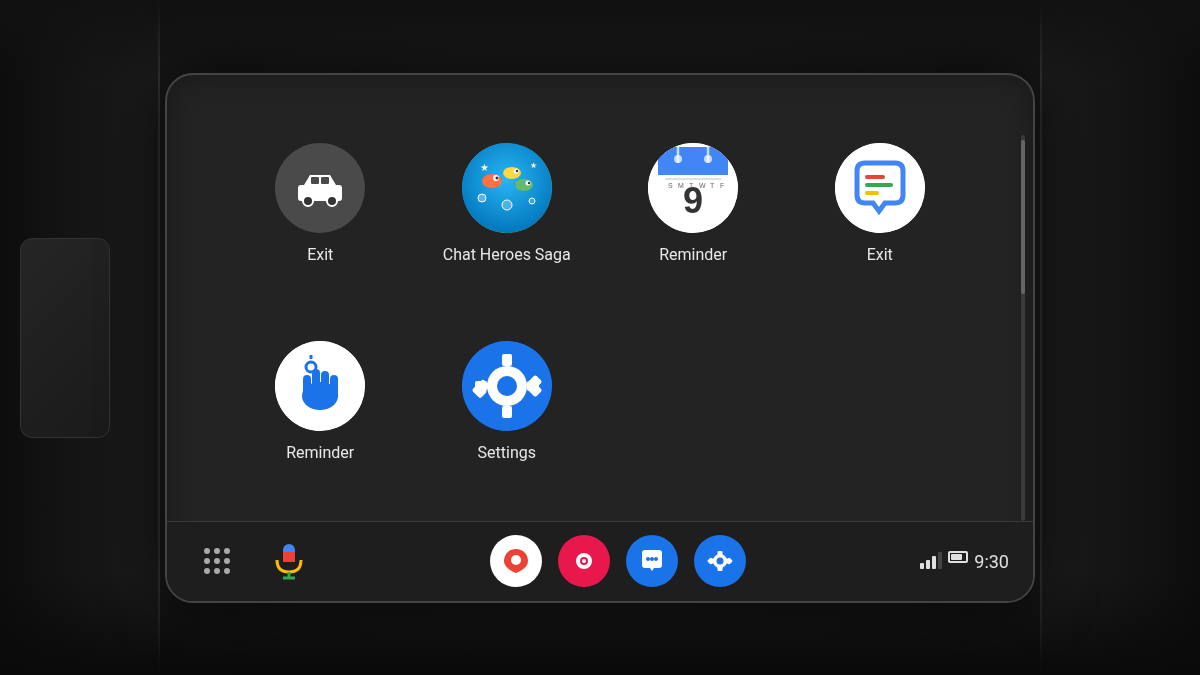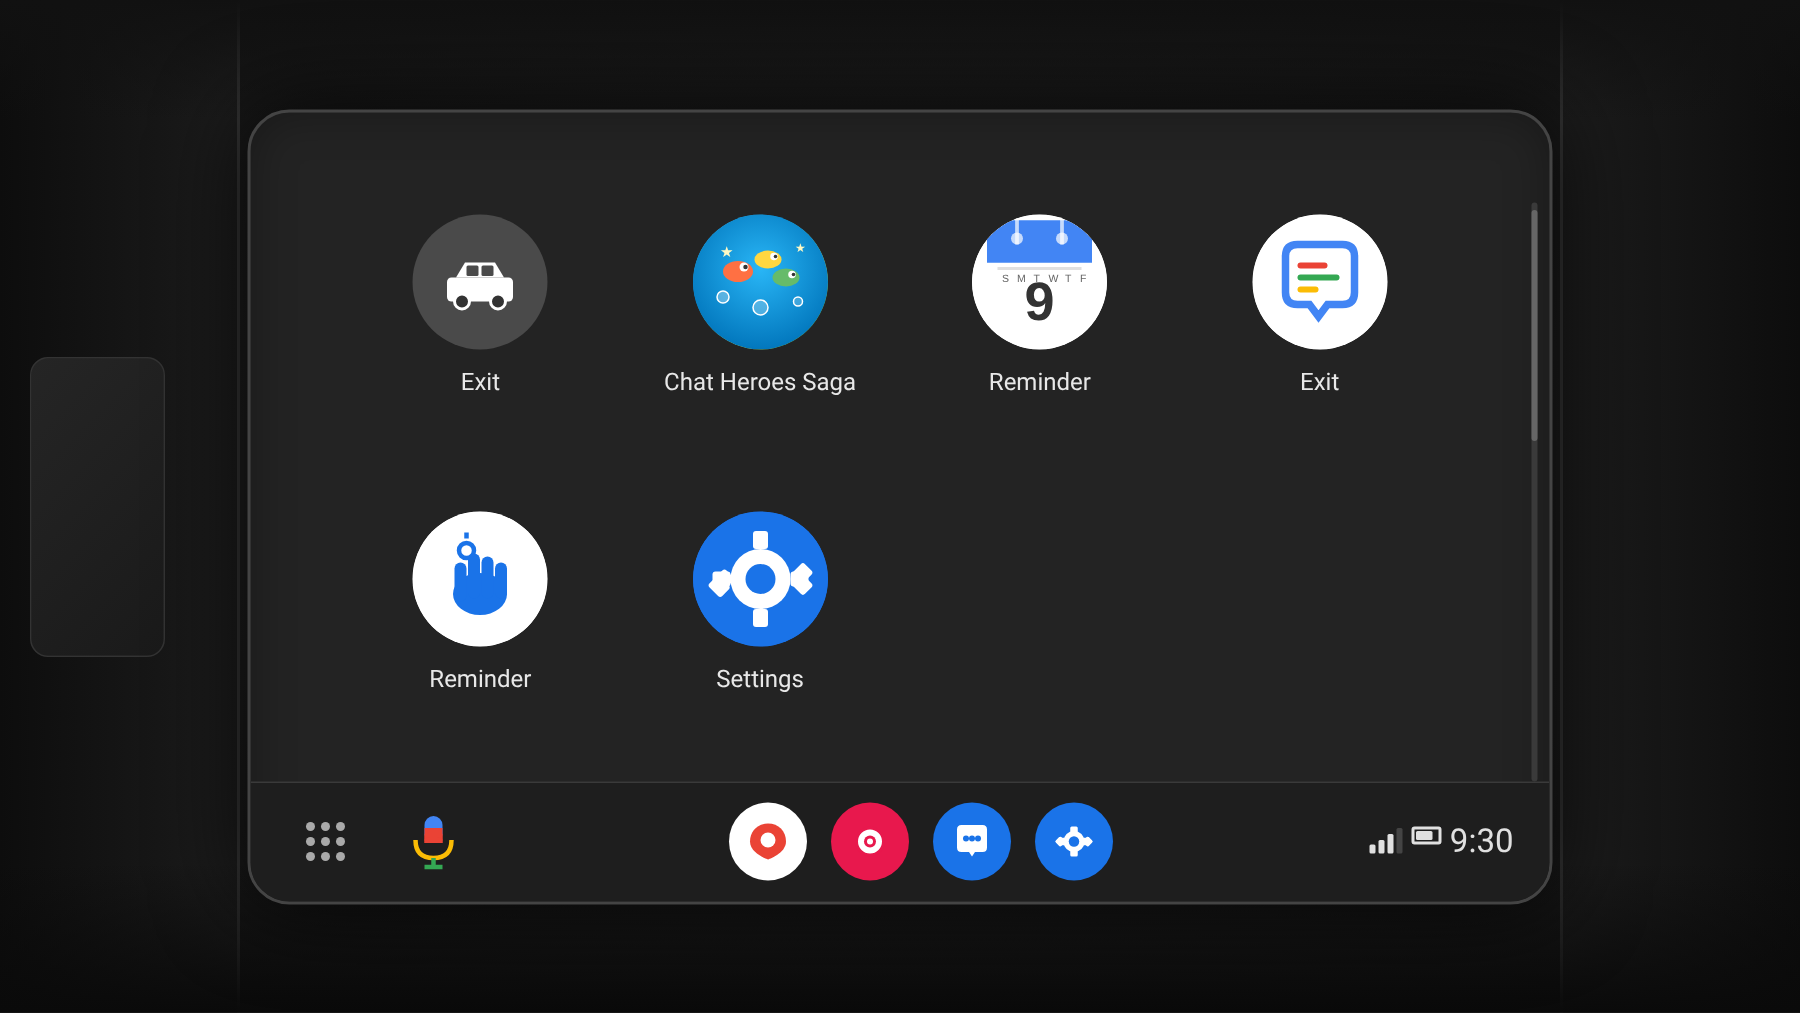--- a/index.html
+++ b/index.html
@@ -239,21 +239,21 @@
       position: relative;
     }
 
     
     svg {
       display: block;
     }
 
     .time-display {
       color: #e0e0e0;
-      font-size: 22px;
+      font-size: 18px;
       font-weight: 400;
     }
   </style>
 </head>
 <body>
 
 <div class="car-interior">
   <div class="car-left">
     <div class="car-left-detail"></div>
   </div>

